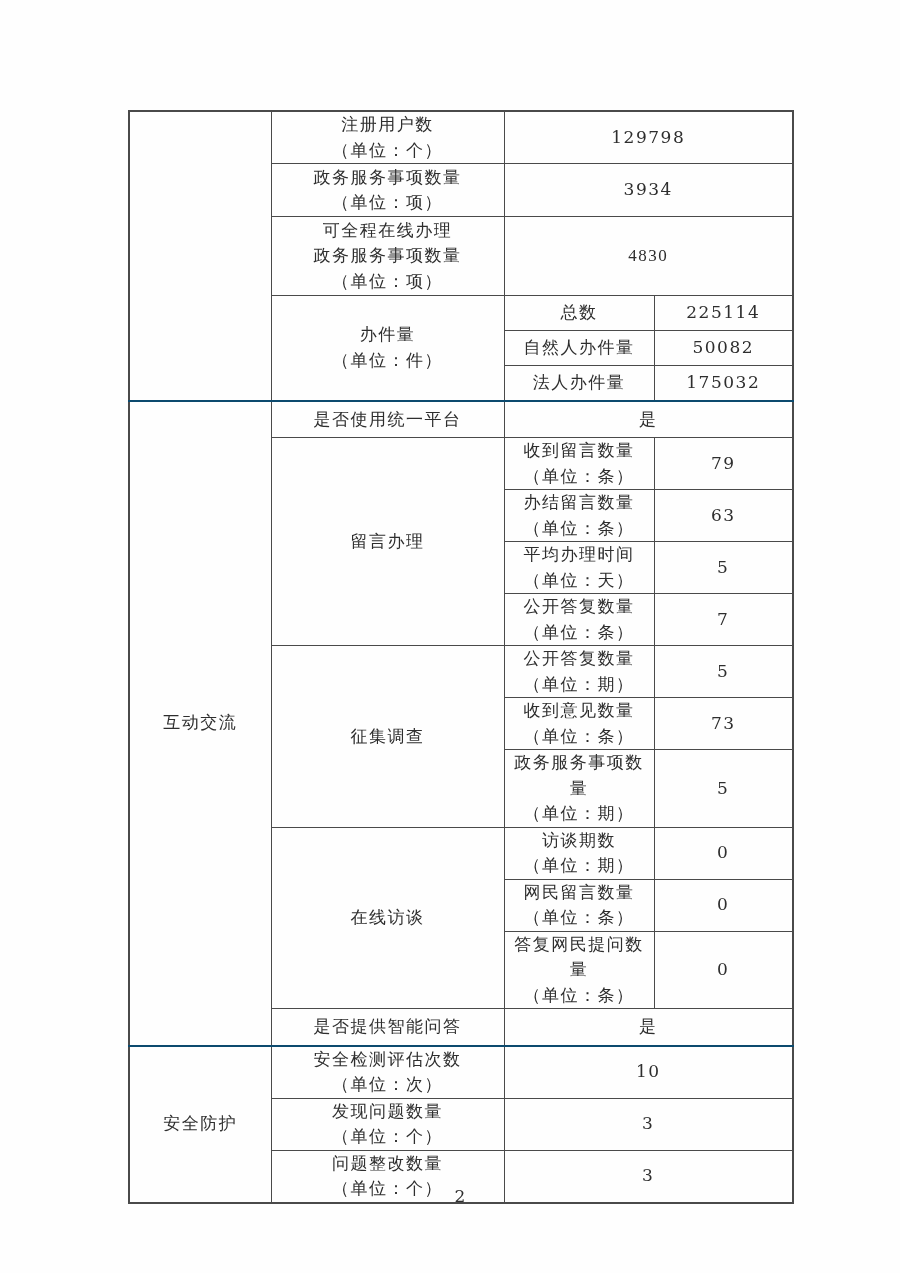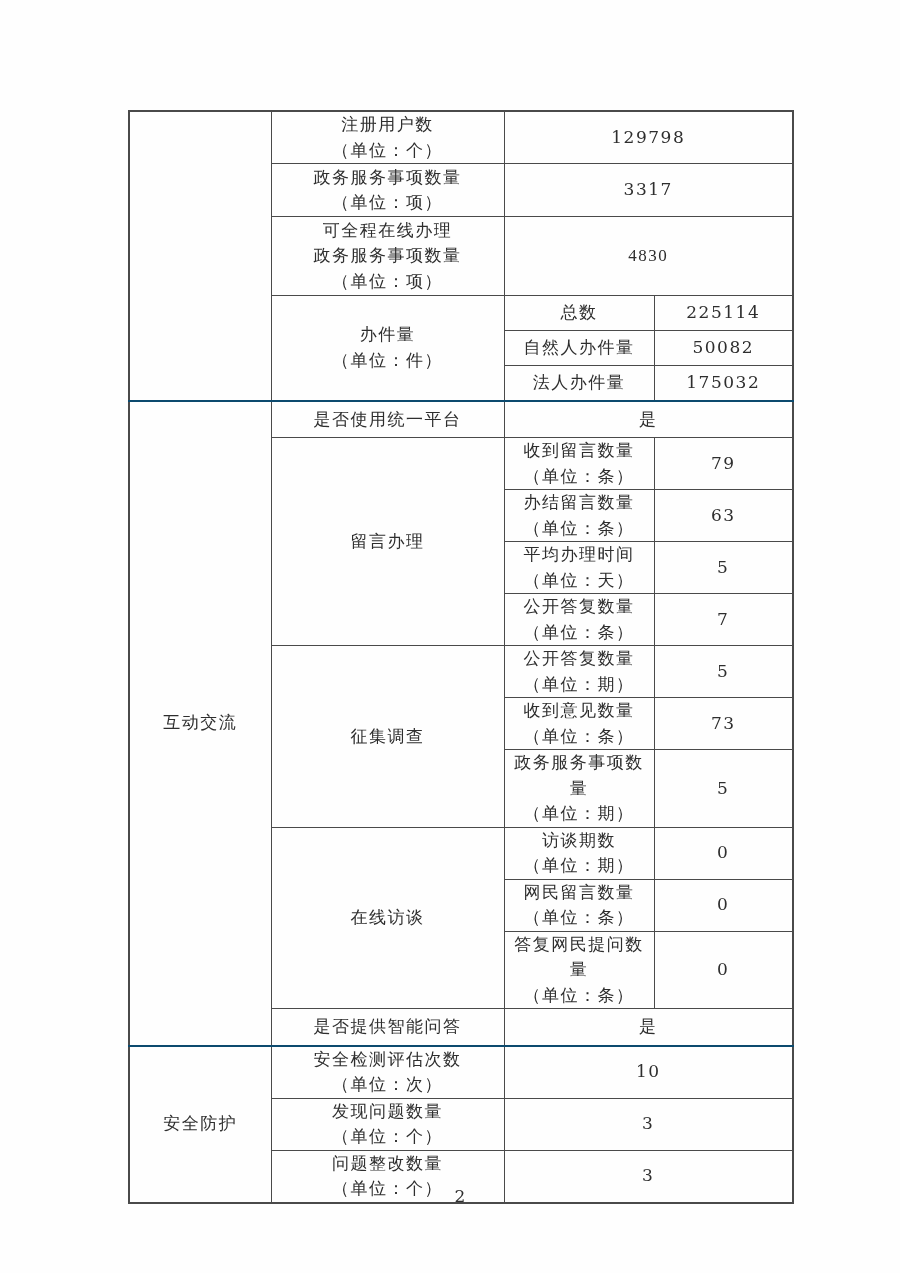--- a/index.html
+++ b/index.html
@@ -80,21 +80,21 @@
         <div>注册用户数</div>
         <div>（单位：个）</div>
       </td>
       <td colspan="2" class="num">129798</td>
     </tr>
     <tr class="h53">
       <td>
         <div>政务服务事项数量</div>
         <div>（单位：项）</div>
       </td>
-      <td colspan="2" class="num">3317</td>
+      <td colspan="2" class="num">3934</td>
     </tr>
     <tr class="h79">
       <td>
         <div>可全程在线办理</div>
         <div>政务服务事项数量</div>
         <div>（单位：项）</div>
       </td>
       <td colspan="2" class="num">4830</td>
     </tr>
     <tr class="h35">

